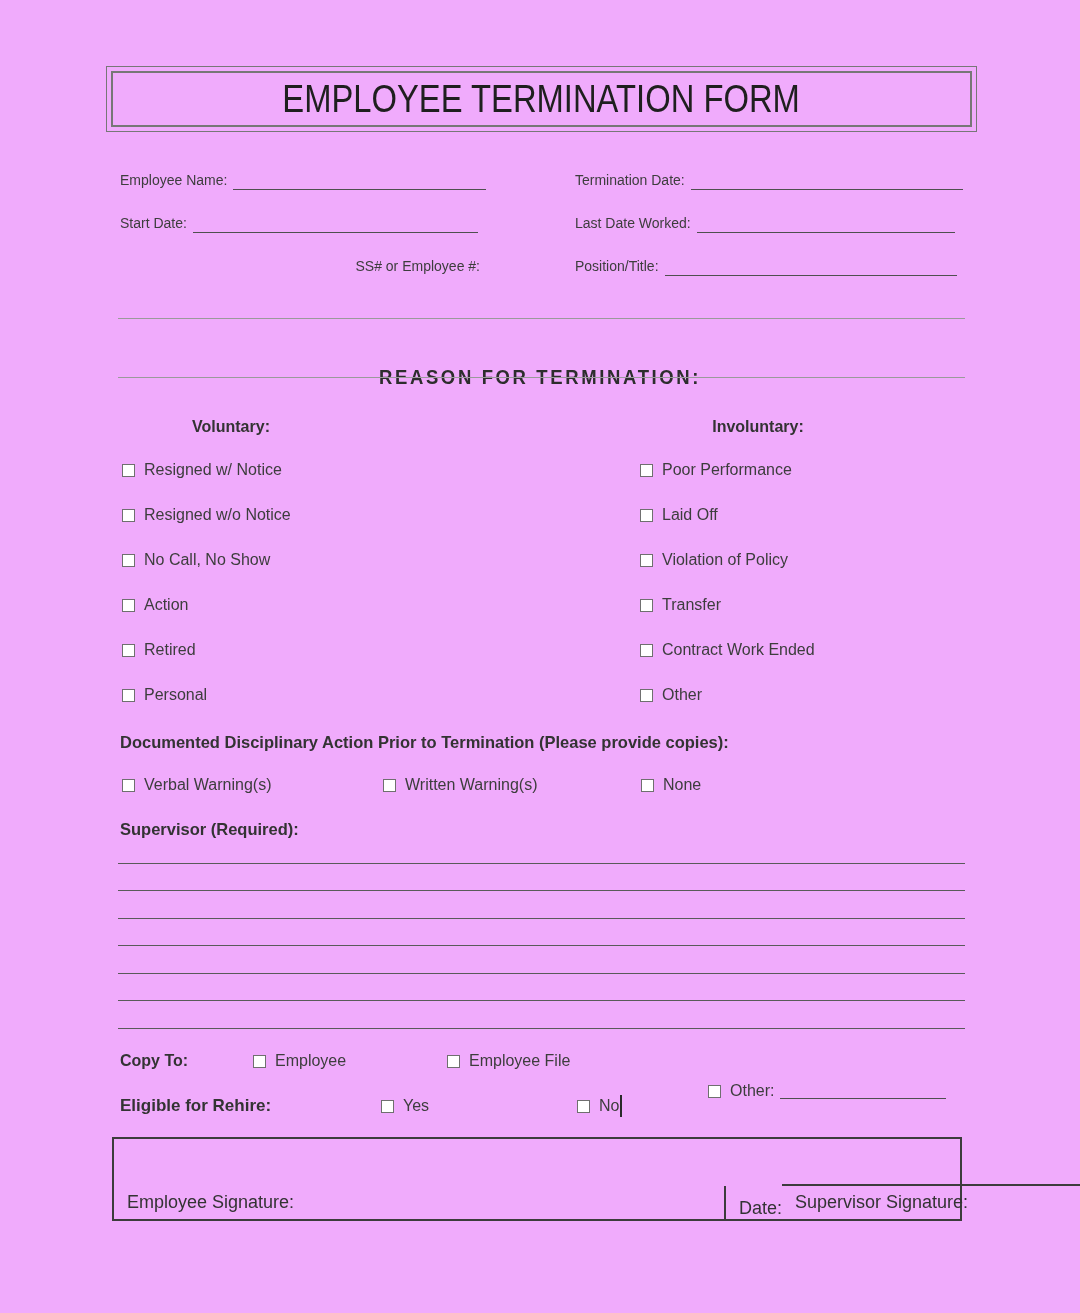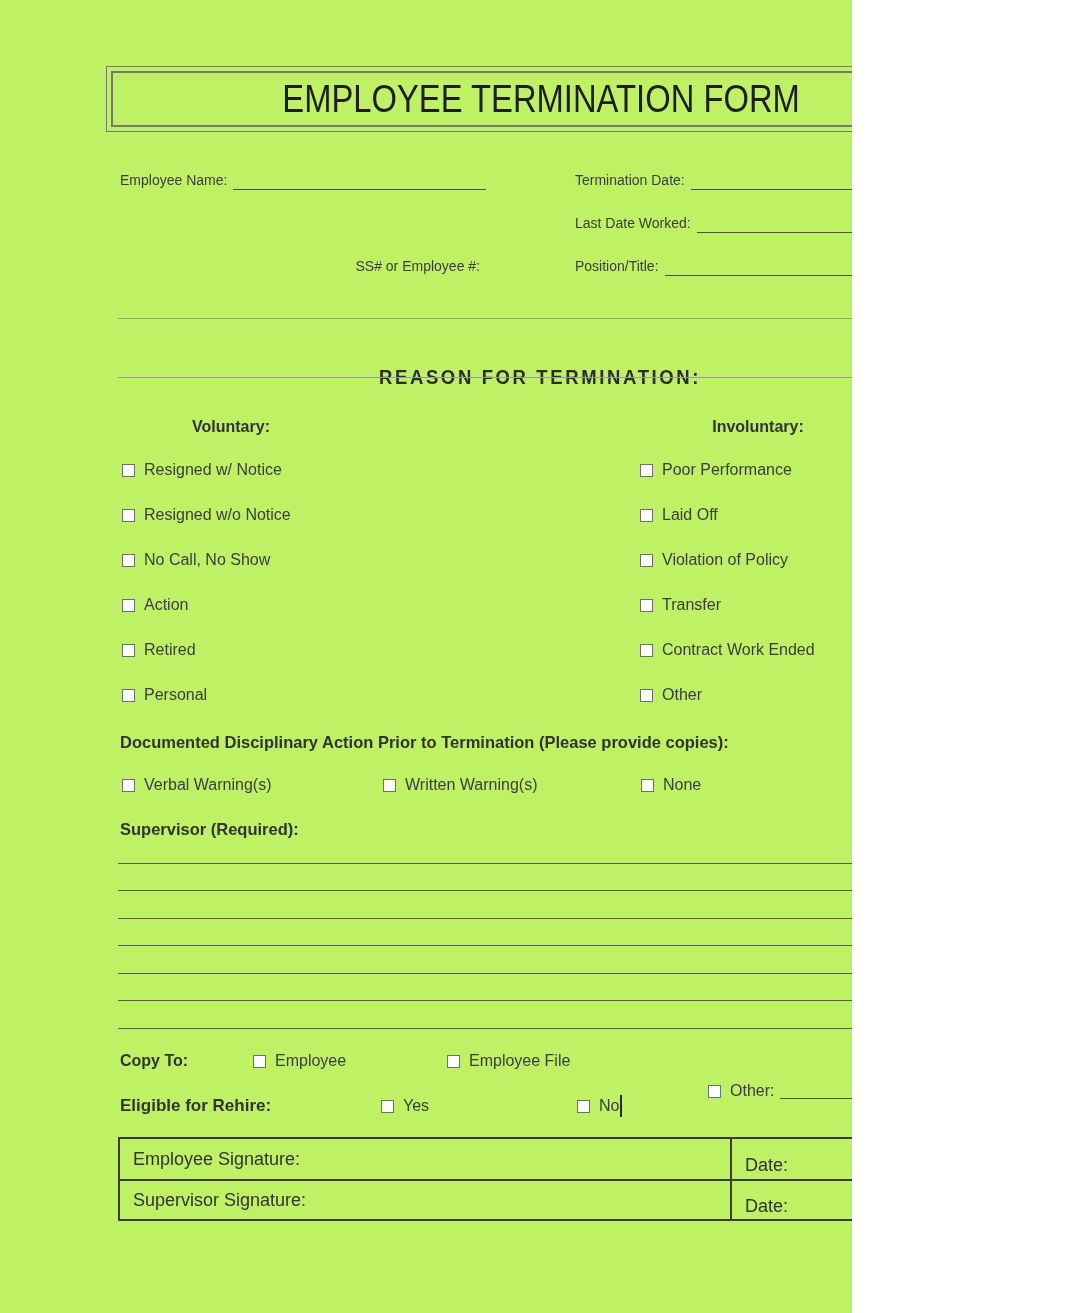--- a/index.html
+++ b/index.html
@@ -11,23 +11,23 @@
     --boxborder:#777777;
   }
   *{margin:0;padding:0;box-sizing:border-box;}
   body{
     background:#ffffff;
     font-family:"Liberation Sans", sans-serif;
     color:var(--text);
   }
   .page{
     position:relative;
-    width:852px;
+    width:1080px;
     height:1313px;
-    background:#bef264;
+    background:#f0abfc;
     overflow:hidden;
   }
   
   .title-box{
     position:absolute; left:106px; top:66px; width:871px; height:66px;
     border:1px solid var(--boxborder);
     padding:4px;
   }
   .title-box-inner{
     width:100%; height:100%;
@@ -113,23 +113,23 @@
     height:16px;
   }
   .caret{
     display:inline-block;
     width:2px; height:22px;
     background:#2a2a2a;
     margin-left:1px;
   }
   
   .sig-table{
-    position:absolute; left:118px; top:1137px; width:850px; height:84px;
+    position:absolute; left:112px; top:1137px; width:850px; height:84px;
     border:2px solid var(--tableborder);
-    display:flex; flex-direction:column;
+    display:flex; flex-direction:row;align-items:flex-end;
   }
   .sig-row{
     flex:1 1 50%;
     display:flex;
   }
   .sig-row + .sig-row{border-top:2px solid var(--tableborder);}
   .sig-cell-left{
     flex:0 0 612px;
     border-right:2px solid var(--tableborder);
     display:flex; align-items:center;
@@ -149,20 +149,24 @@
 <div class="page">
 
   <div class="title-box">
     <div class="title-box-inner">
       <span class="title-text">EMPLOYEE TERMINATION FORM</span>
     </div>
   </div>
 
   <div class="field-row" style="left:120px; top:170px; width:366px;">
     <span class="field-label">Employee Name:</span>
+    <span class="fill-line"></span>
+  </div>
+  <div class="field-row" style="left:120px; top:213px; width:358px;">
+    <span class="field-label">Start Date:</span>
     <span class="fill-line"></span>
   </div>
   <div class="field-row" style="left:120px; top:256px; width:360px;flex-direction:column;">
     <span class="field-label">SS# or Employee #:</span>
     <span class="fill-line"></span>
   </div>
 
   <div class="field-row" style="left:575px; top:170px; width:388px;">
     <span class="field-label">Termination Date:</span>
     <span class="fill-line"></span>

